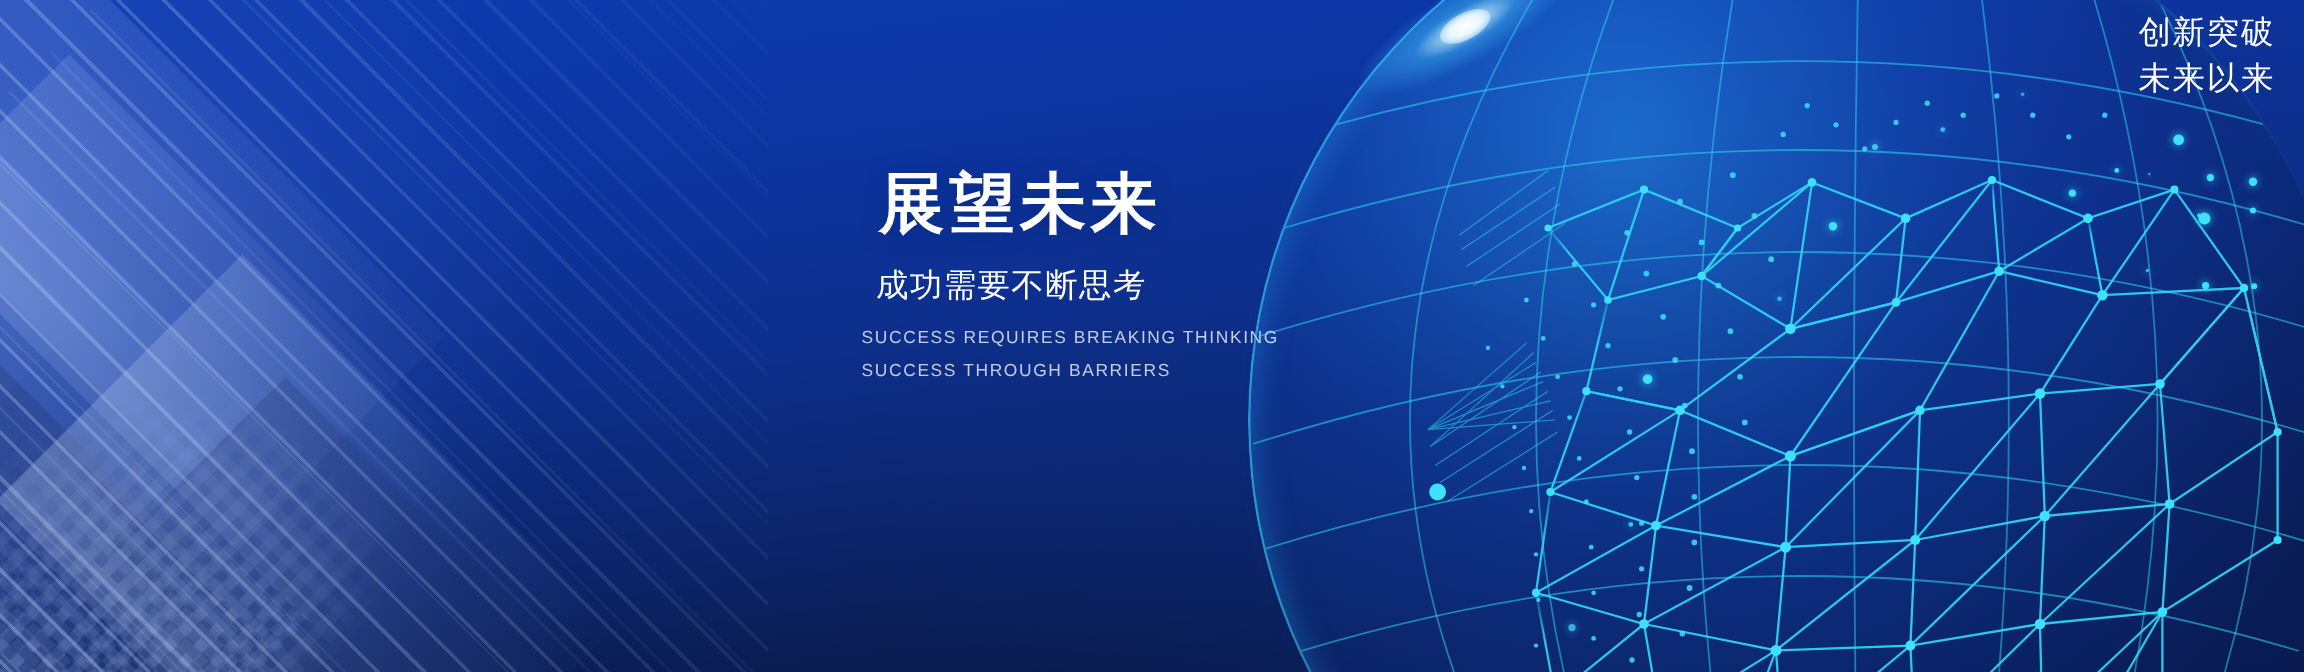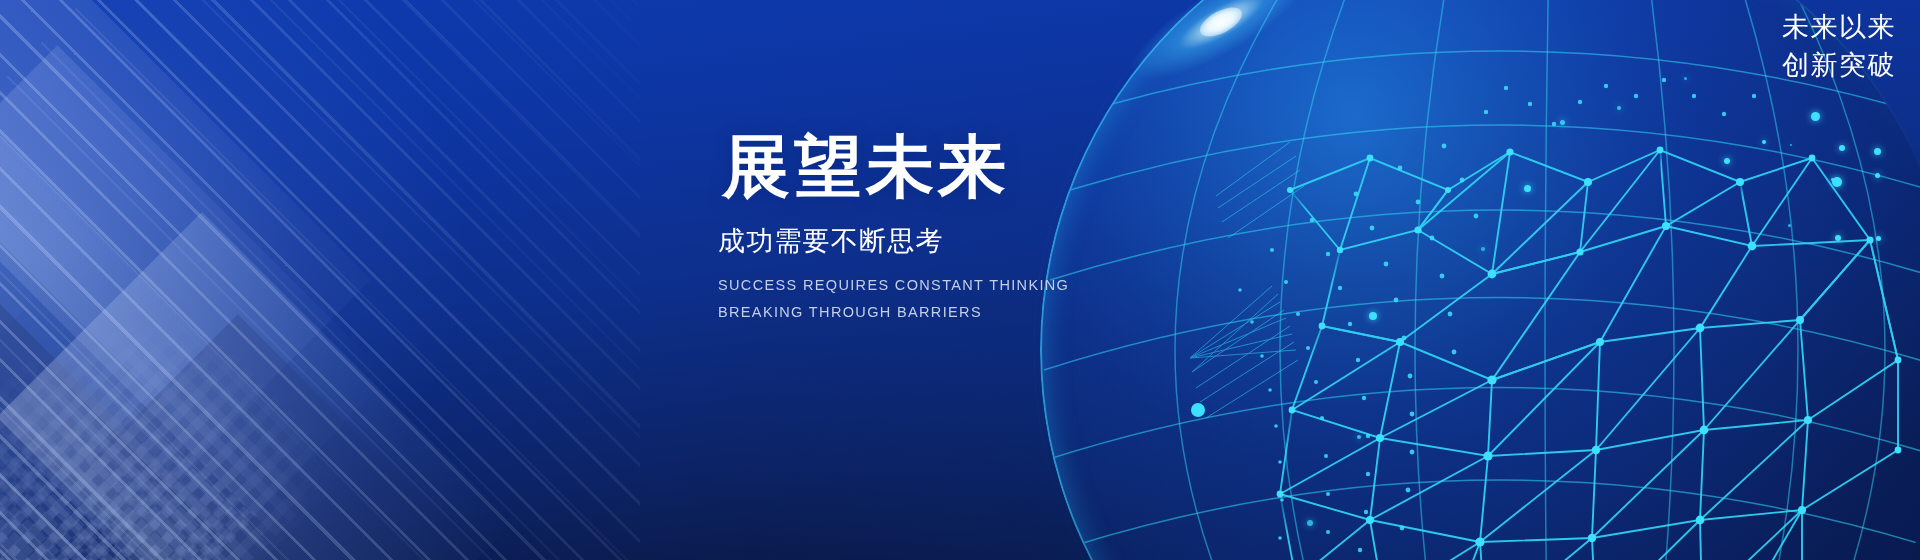--- a/index.html
+++ b/index.html
@@ -140,31 +140,31 @@
     position:absolute;border-radius:50%;background:#3ee0ff;
     box-shadow:0 0 7px rgba(60,220,255,0.85);
   }
 
   
   .copy{
     position:absolute;left:718px;top:128px;width:760px;
     color:#ffffff;
   }
   .headline-cn{
-    font-size:68px;line-height:1.0;font-weight:700;
-    letter-spacing:4px;margin:4px;color:#ffffff;
+    font-size:55px;line-height:1.0;font-weight:700;
+    letter-spacing:4px;margin:14px;color:#ffffff;
     text-shadow:0 2px 18px rgba(0,30,110,0.45);
   }
   .headline-en{
     font-size:45px;line-height:1.0;font-weight:300;
     letter-spacing:2.4px;margin:16px 0 0 0;color:#f4f8ff;
   }
   .sub-cn{
     font-size:27px;line-height:1.42;font-weight:400;
-    letter-spacing:1.2px;margin:22px 0 0 0;color:#ffffff;
+    letter-spacing:1.2px;margin:22px 0 0 12px;color:#ffffff;
   }
   .sub-cn div{white-space:nowrap;}
   .sub-en{
     font-size:14.5px;line-height:1.85;font-weight:400;
     letter-spacing:1.35px;margin:12px 0 0 0;color:#c3cfe8;
   }
   .sub-en div{white-space:nowrap;}
 
   
   .corner-slogan{
@@ -476,28 +476,28 @@
     <span class="particle" style="left:1617px;top:106px;width:4px;height:4px;opacity:.8"></span>
     <span class="particle" style="left:1524px;top:185px;width:7px;height:7px;"></span>
     <span class="particle" style="left:1684px;top:77px;width:3px;height:3px;opacity:.7"></span>
     <span class="particle" style="left:1369px;top:312px;width:8px;height:8px;"></span>
     <span class="particle" style="left:1357px;top:435px;width:4px;height:4px;opacity:.8"></span>
     <span class="particle" style="left:1307px;top:520px;width:6px;height:6px;opacity:.75"></span>
     <span class="particle" style="left:1481px;top:247px;width:4px;height:4px;opacity:.7"></span>
   </div>
 
   <div class="corner-slogan">
+    <div>创新突破</div>
     <div>未来以来</div>
-    <div>创新突破</div>
   </div>
 
   <div class="copy">
     <h1 class="headline-cn">展望未来</h1>
     <div class="sub-cn">
       <div>成功需要不断思考</div>
     </div>
     <div class="sub-en">
-      <div>SUCCESS REQUIRES CONSTANT THINKING</div>
-      <div>BREAKING THROUGH BARRIERS</div>
+      <div>SUCCESS REQUIRES BREAKING THINKING</div>
+      <div>SUCCESS THROUGH BARRIERS</div>
     </div>
   </div>
 
 </div>
 
 </body></html>

